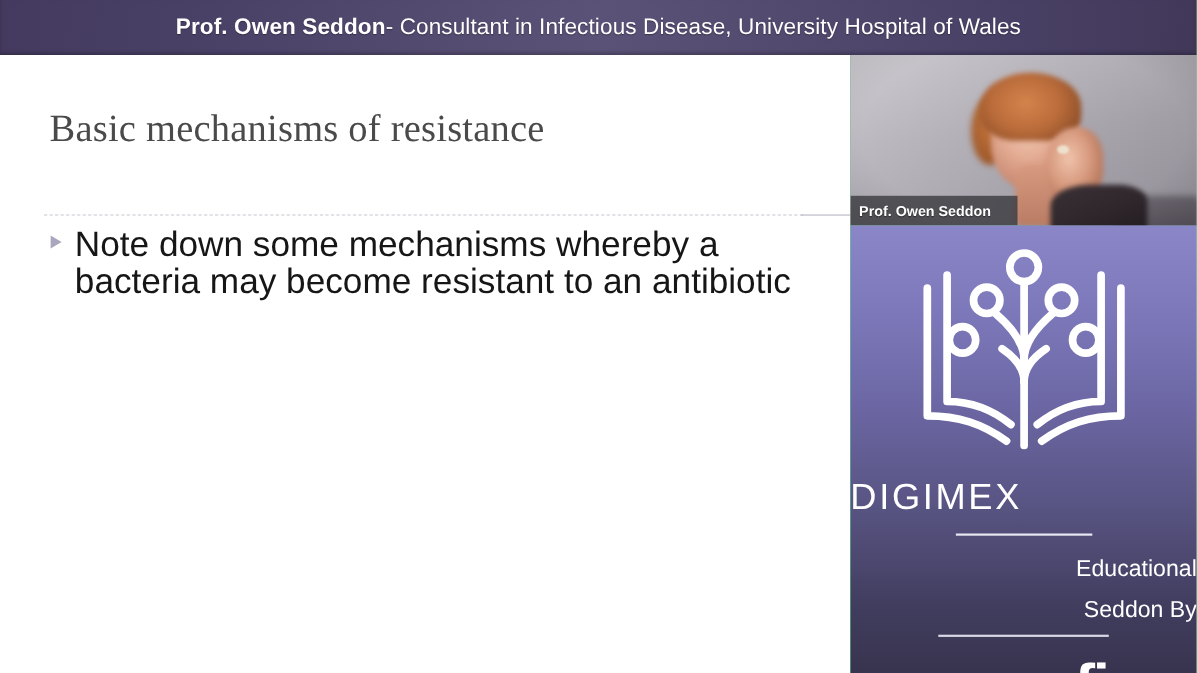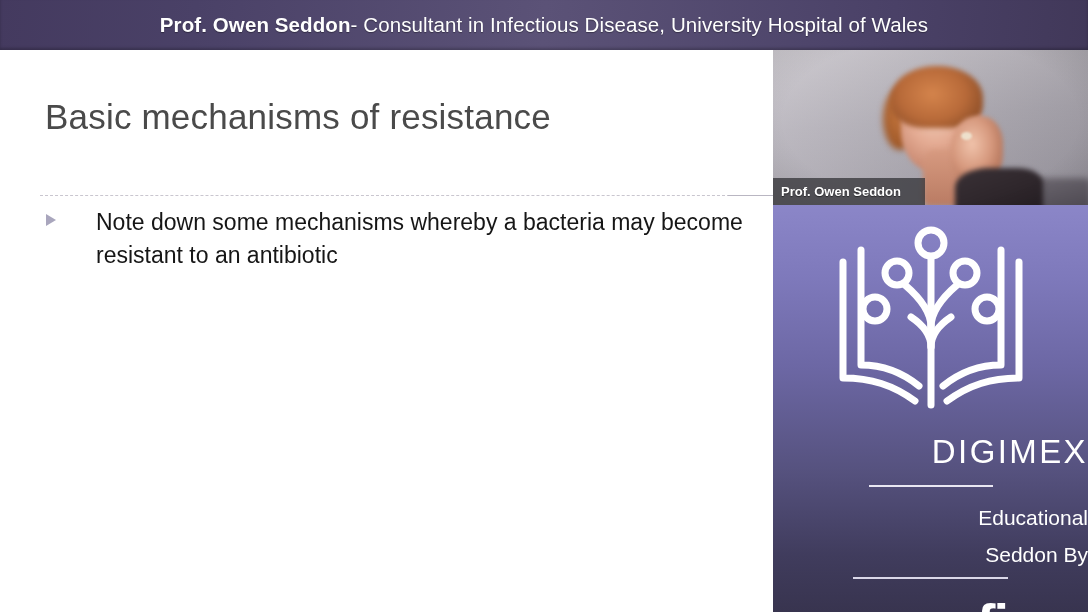--- a/index.html
+++ b/index.html
@@ -25,42 +25,42 @@
   }
   #speaker-bar .nm{font-weight:bold;}
   #speaker-bar .role{font-weight:normal;}
 
   
   #slide{
     position:absolute;left:0;top:50px;width:773px;height:562px;background:#ffffff;
   }
   #slide-title{
     position:absolute;left:45px;top:47px;
-    font-family:Liberation Sans, sans-serif;
+    font-family:Liberation Serif, serif;
     font-size:35px;color:#4a4a4a;letter-spacing:.2px;white-space:nowrap;
   }
   .rule-dashed{
     position:absolute;height:0;border-top:1.6px dashed #c9c6cf;
   }
   .rule-solid{
     position:absolute;height:0;border-top:1.2px solid #b9b6c2;
   }
   #title-rule{left:40px;top:145px;width:690px;}
   #title-rule-solid{left:728px;top:145px;width:45px;}
 
   .bullet-tri{
     position:absolute;width:0;height:0;
     border-top:6px solid transparent;border-bottom:6px solid transparent;
     border-left:10px solid #a9a6bd;
   }
   #b1-tri{left:46px;top:164px;}
 
   #b1-text{
     position:absolute;left:68px;top:156px;width:660px;
-    font-size:23px;line-height:33px;color:#161616;margin-left:28px;
+    font-size:32px;line-height:33px;color:#161616;
   }
 
   
   #right-col{
     position:absolute;left:773px;top:50px;width:315px;height:562px;overflow:hidden;
   }
 
   
   #video-tile{
     position:absolute;left:0;top:0;width:315px;height:155px;overflow:hidden;
@@ -130,21 +130,21 @@
   }
 
   
   #sponsor{
     position:absolute;left:0;top:155px;width:315px;height:407px;
     background:linear-gradient(180deg,#8b86c8 0%,#7e79bb 18%,#6c67a4 40%,#56527f 65%,#403c5d 86%,#38344f 100%);
     overflow:hidden;
   }
   #logo-wrap{position:absolute;left:0;top:10px;width:315px;display:flex;justify-content:center;}
   #digimex-word{
-    position:absolute;left:0;top:228px;width:315px;text-align:right;
+    position:absolute;left:0;top:228px;width:315px;text-align:left;
     color:#ffffff;font-size:33px;letter-spacing:2.4px;
   }
   #sp-rule-top{
     position:absolute;left:96px;top:280px;width:124px;height:2.4px;background:#e9e7f2;
   }
   #sp-line1,#sp-line2{
     position:absolute;left:0;width:315px;text-align:right;color:#ffffff;font-size:21px;
   }
   #sp-line1{top:301px;}
   #sp-line2{top:338px;}

